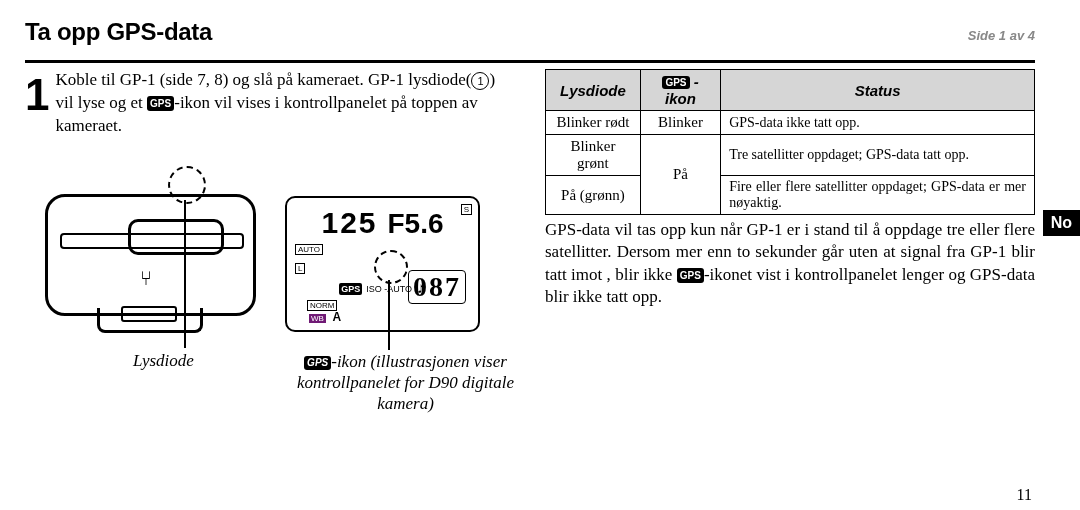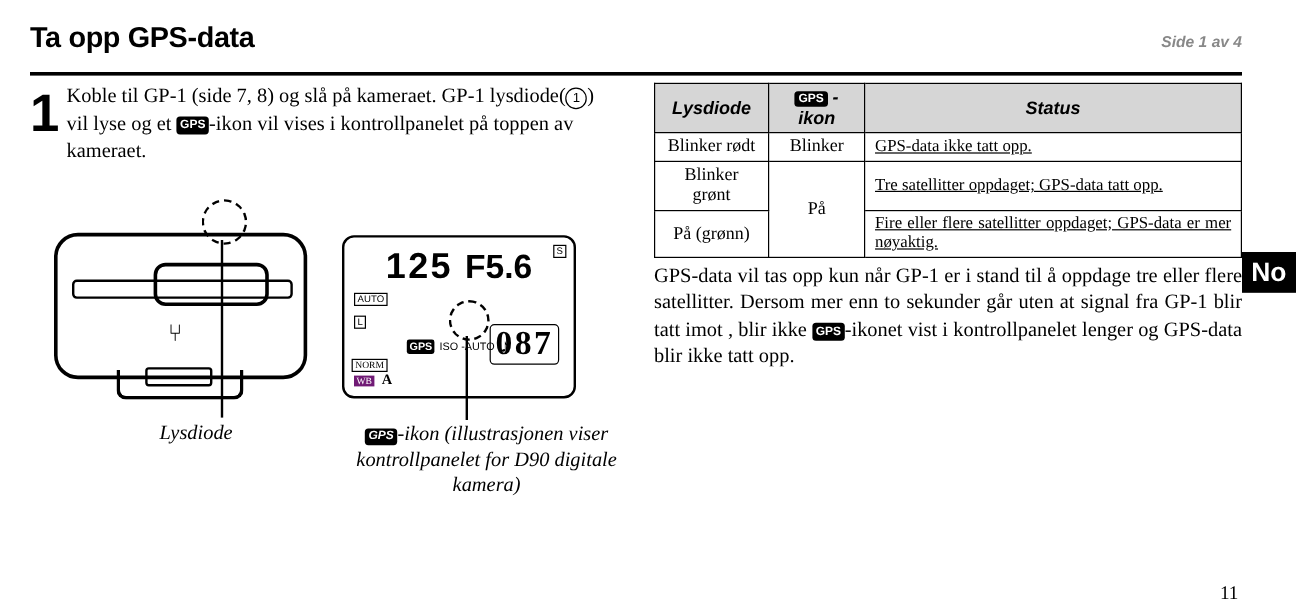--- a/index.html
+++ b/index.html
@@ -165,21 +165,21 @@
   }
   .lcd-top { display: flex; justify-content: center; gap: 10px; align-items: baseline; }
   .lcd-shutter { font-size: 30px; font-weight: bold; letter-spacing: 2px; font-family: "Arial Narrow", Arial, sans-serif; }
   .lcd-f { font-size: 28px; font-weight: bold; font-family: "Arial Narrow", Arial, sans-serif; }
   .lcd-icons { font-size: 9px; display:flex; gap:6px; margin-top:4px; align-items: flex-start; }
   .lcd-tag { border: 1px solid #000; padding: 0 2px; font-size: 8px; font-family: Arial,sans-serif; }
   .lcd-auto { font-size: 9px; font-family: Arial,sans-serif; }
   .lcd-mid { display:flex; align-items:center; gap:4px; margin-top:6px; justify-content:center; }
   .lcd-gps { background:#000; color:#fff; font-family:Arial,sans-serif; font-weight:bold; font-size:9px; padding:1px 2px; border-radius:2px; }
   .lcd-count { font-size: 28px; font-weight: bold; font-family: Liberation Serif, serif; position: absolute; right: 12px; top: 72px; letter-spacing: 2px; border: 1.5px solid #000; padding: 0 4px; border-radius: 4px; }
-  .lcd-bl { position:absolute; left:6px; bottom:6px; font-size:9px; font-family:Liberation Serif, serif; }
+  .lcd-bl { position:absolute; left:20px; bottom:6px; font-size:9px; font-family:Liberation Sans, sans-serif; }
   .lcd-norm { border:1px solid #000; padding:0 2px; font-size:8px; }
   .lcd-wb { background:#701a75; color:#fff; font-size:8px; padding:0 2px; margin-left:2px; }
   .gps-point-circle {
     position: absolute;
     left: 349px; top: 94px;
     width: 30px; height: 30px;
     border: 2px dashed #000;
     border-radius: 50%;
   }
   .gps-point-line {
@@ -212,21 +212,21 @@
   }
   table.status th {
     background: #d6d6d6;
     text-align: center;
     font-family: Arial, sans-serif;
     font-weight: bold;
     font-style: italic;
     font-size: 15px;
   }
   table.status td.c { text-align: center; }
-  table.status td.j { text-align: justify; font-size: 14px; text-decoration: underline; }
+  table.status td.j { text-align: justify; font-size: 14px; }
 
   
   .sig-head {
     font-family: Arial, sans-serif;
     font-weight: bold;
     font-size: 16px;
     margin-top: 90px;
   }
   .check {
     display: inline-block;
@@ -252,21 +252,21 @@
   }
 
   
   .side-tab {
     position: absolute;
     right: 0; top: 210px;
     background: #000;
     color: #fff;
     font-family: Arial, sans-serif;
     font-weight: bold;
-    font-size: 22px;
+    font-size: 16px;
     padding: 4px 8px;
   }
 
   
   .pg {
     position: absolute;
     right: 48px;
     bottom: 6px;
     font-size: 16px;
   }

